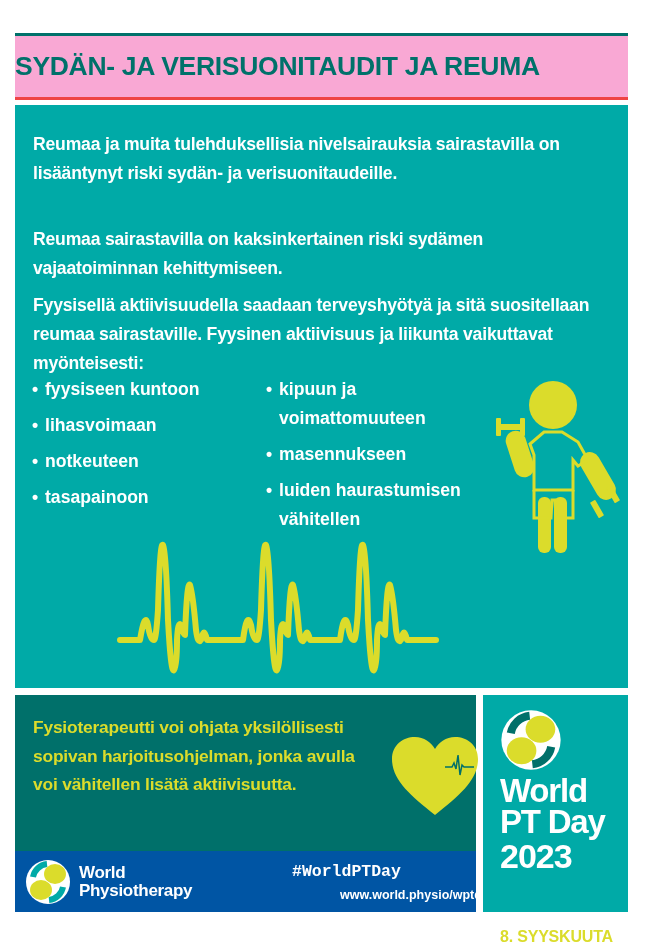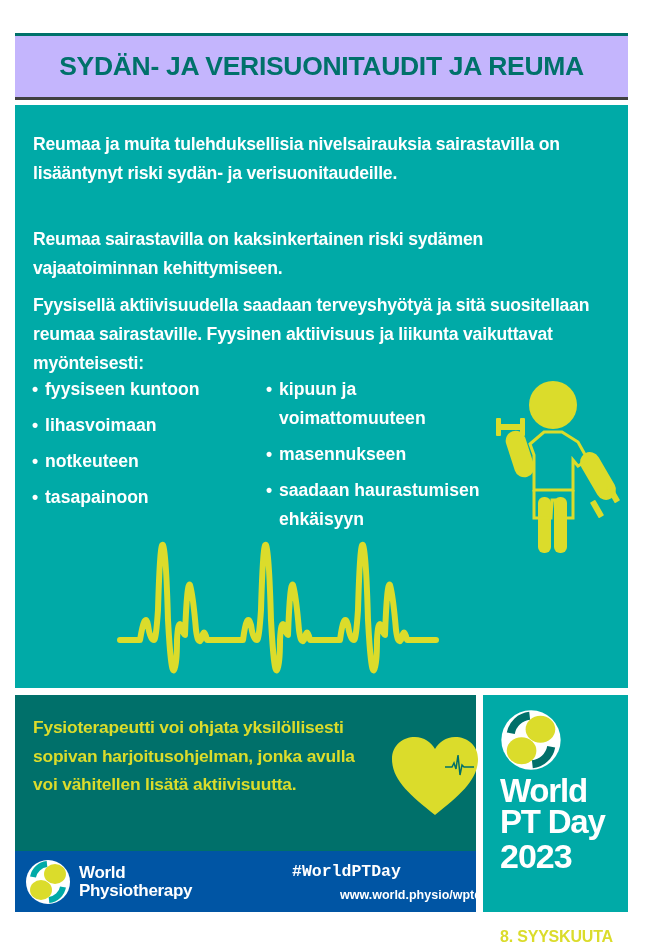--- a/index.html
+++ b/index.html
@@ -2,22 +2,22 @@
 <html><head>
 <meta charset="utf-8">
 <style>
   html, body { margin: 0; padding: 0; }
   body {
     width: 645px; height: 948px; background: #ffffff; position: relative; overflow: hidden;
     font-family: "Liberation Sans", "DejaVu Sans", sans-serif;
   }
   .title-bar {
     position: absolute; left: 15px; top: 33px; width: 613px; height: 67px;
-    background: #c4b5fd; border-top: 3px solid #00716a; border-bottom: 3px solid #404040;
-    box-sizing: border-box; display: flex; align-items: center; justify-content: center;
+    background: #f9a8d4; border-top: 3px solid #00716a; border-bottom: 3px solid #ef4444;
+    box-sizing: border-box; display: flex; align-items: center; justify-content: flex-start;
   }
   .title-bar h1 {
     margin: 0; color: #00716a; font-size: 26.5px; font-weight: bold; letter-spacing: -0.3px;
     white-space: nowrap;
   }
   .main {
     position: absolute; left: 15px; top: 105px; width: 613px; height: 583px; background: #00aaa7;
   }
   .para {
     position: absolute; left: 18px; width: 560px; color: #ffffff; font-weight: bold;
@@ -71,21 +71,21 @@
   <ul class="list left" style="left:17px; top:270px; width:220px;">
     <li><span class="bullet">•</span><span>fyysiseen kuntoon</span></li>
     <li><span class="bullet">•</span><span>lihasvoimaan</span></li>
     <li><span class="bullet">•</span><span>notkeuteen</span></li>
     <li><span class="bullet">•</span><span>tasapainoon</span></li>
   </ul>
 
   <ul class="list right" style="left:251px; top:270px; width:250px;">
     <li style="width:190px;"><span class="bullet">•</span><span>kipuun ja voimattomuuteen</span></li>
     <li><span class="bullet">•</span><span>masennukseen</span></li>
-    <li style="width:240px;"><span class="bullet">•</span><span>saadaan haurastumisen ehkäisyyn</span></li>
+    <li style="width:240px;"><span class="bullet">•</span><span>luiden haurastumisen vähitellen</span></li>
   </ul>
 
   <svg class="figure" style="left:475px; top:275px;" width="130" height="175" viewBox="0 0 130 175">
     <g fill="#dbdc2b">
       <circle cx="63" cy="25" r="24"></circle>
 
       <rect x="20" y="50" width="20" height="48" rx="10" transform="rotate(-18 30 74)"></rect>
       <rect x="6" y="38" width="5" height="18" rx="1"></rect>
       <rect x="11" y="44" width="20" height="6"></rect>
       <rect x="30" y="38" width="5" height="18" rx="1"></rect>

